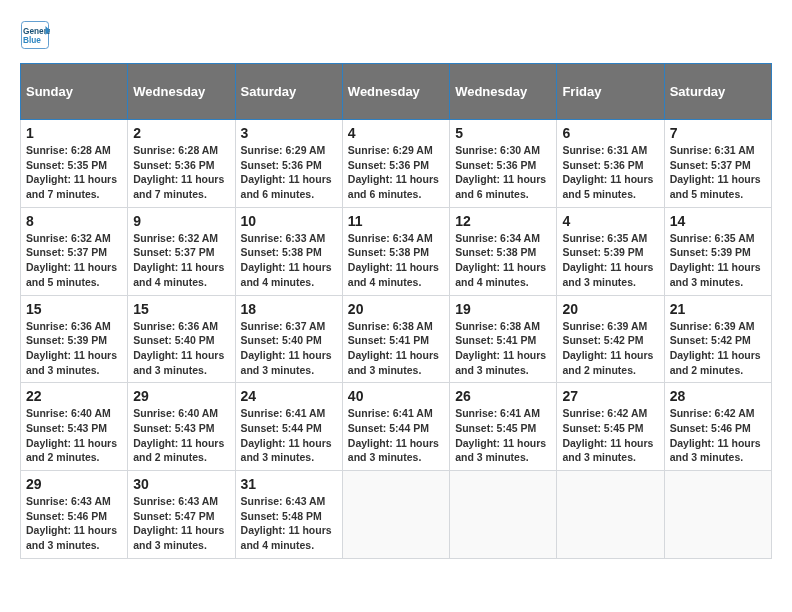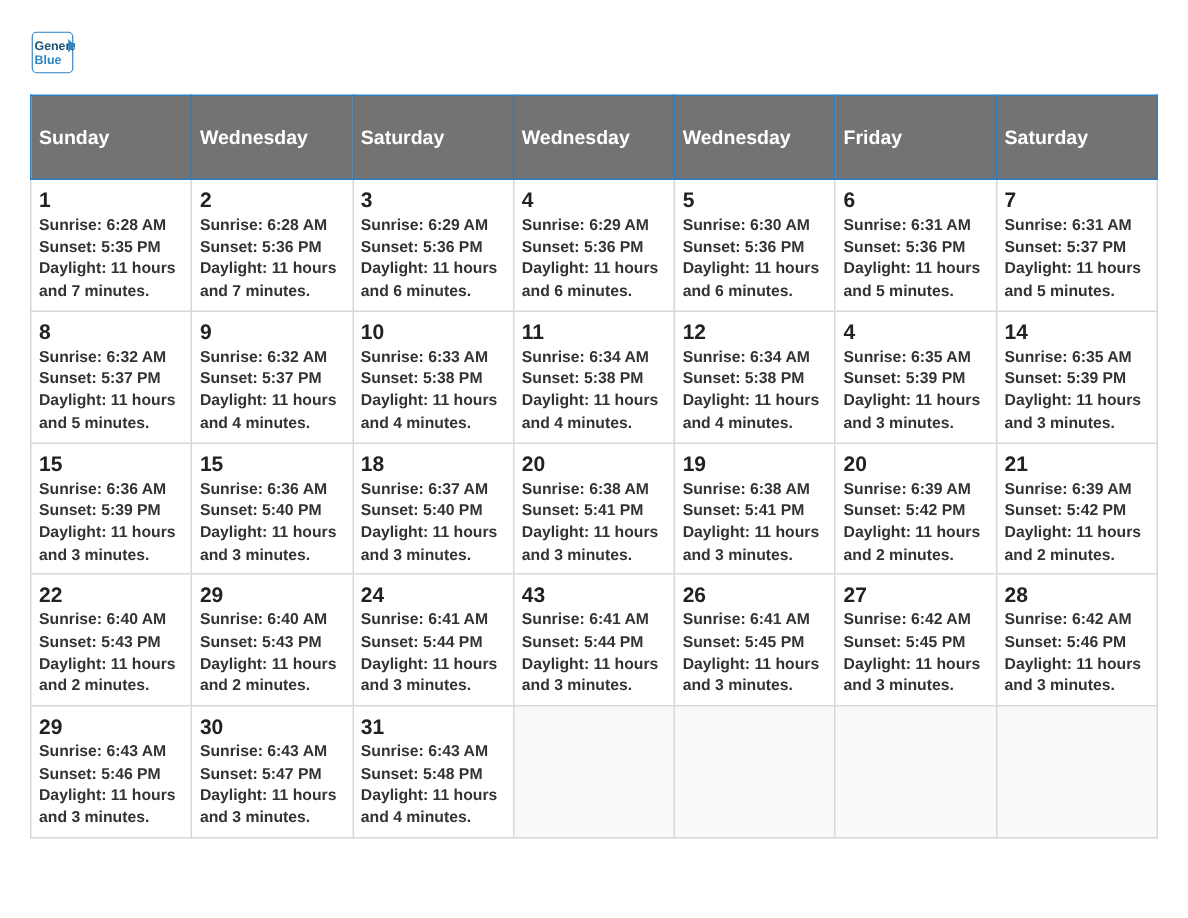--- a/index.html
+++ b/index.html
@@ -209,21 +209,21 @@
       </td>
         <td>
         <span class="day-num">29</span>
         <span class="day-info">Sunrise: 6:40 AM<br>Sunset: 5:43 PM<br>Daylight: 11 hours and 2 minutes.</span>
       </td>
         <td>
         <span class="day-num">24</span>
         <span class="day-info">Sunrise: 6:41 AM<br>Sunset: 5:44 PM<br>Daylight: 11 hours and 3 minutes.</span>
       </td>
         <td>
-        <span class="day-num">43</span>
+        <span class="day-num">40</span>
         <span class="day-info">Sunrise: 6:41 AM<br>Sunset: 5:44 PM<br>Daylight: 11 hours and 3 minutes.</span>
       </td>
         <td>
         <span class="day-num">26</span>
         <span class="day-info">Sunrise: 6:41 AM<br>Sunset: 5:45 PM<br>Daylight: 11 hours and 3 minutes.</span>
       </td>
         <td>
         <span class="day-num">27</span>
         <span class="day-info">Sunrise: 6:42 AM<br>Sunset: 5:45 PM<br>Daylight: 11 hours and 3 minutes.</span>
       </td>

